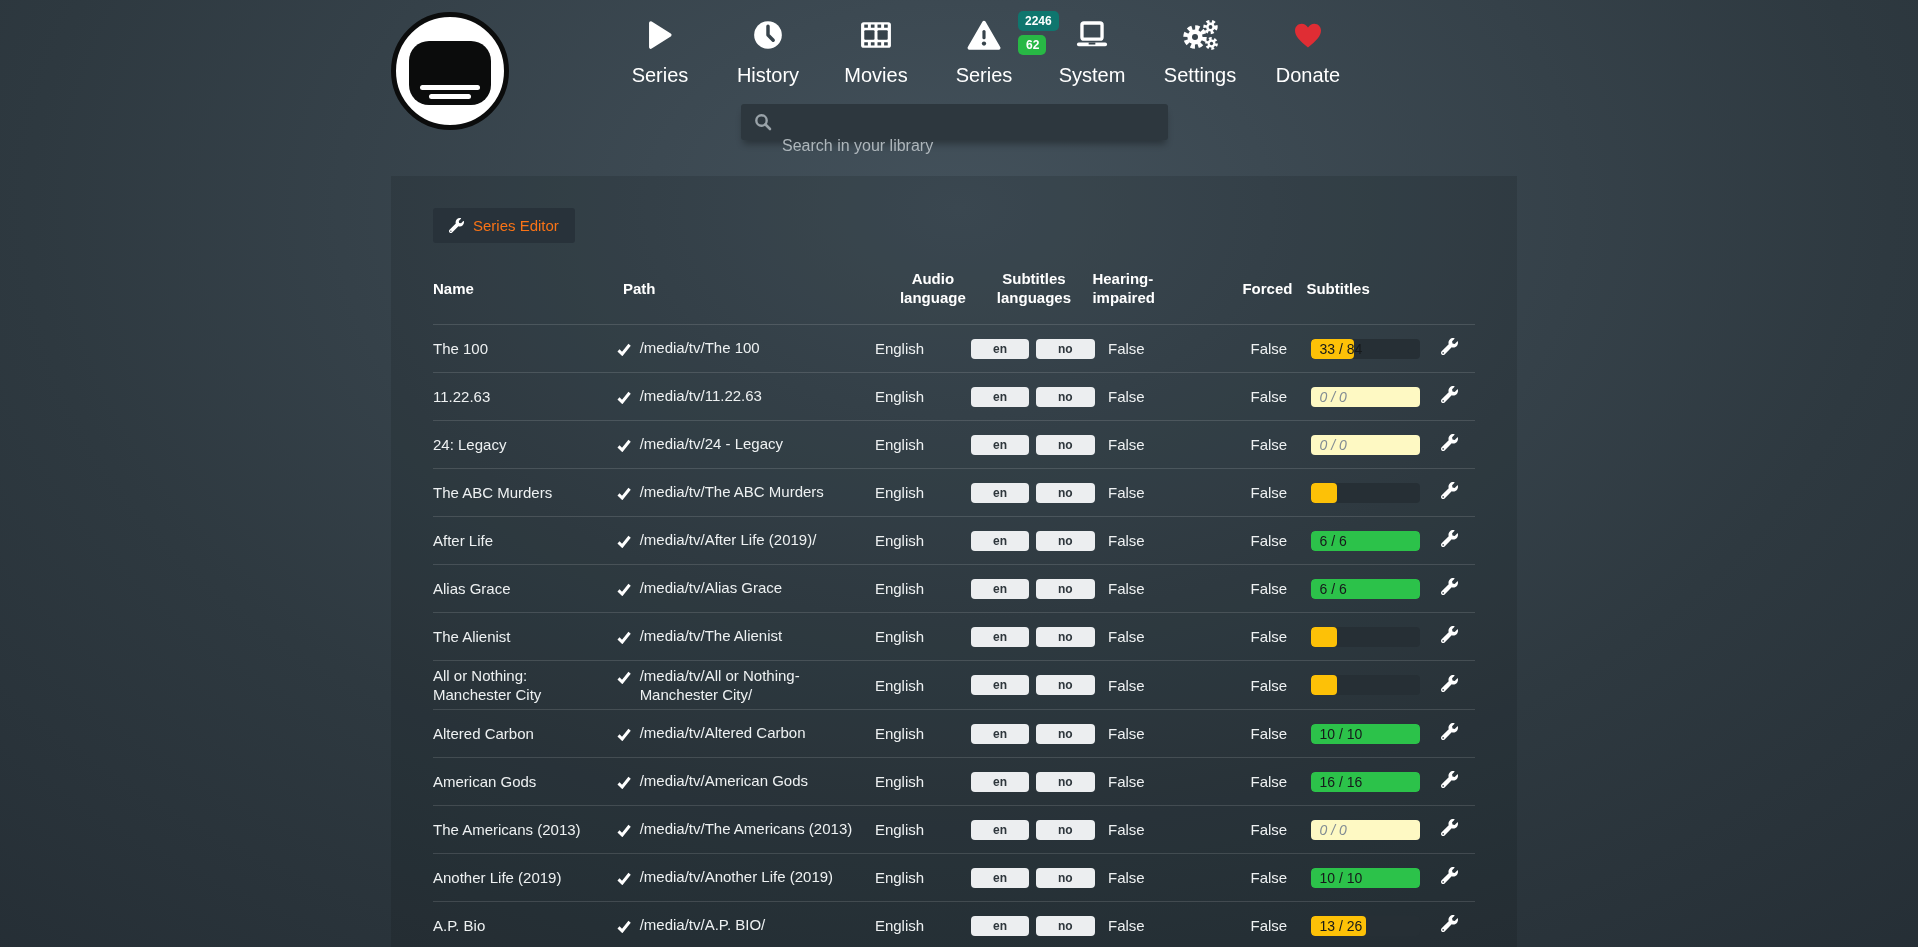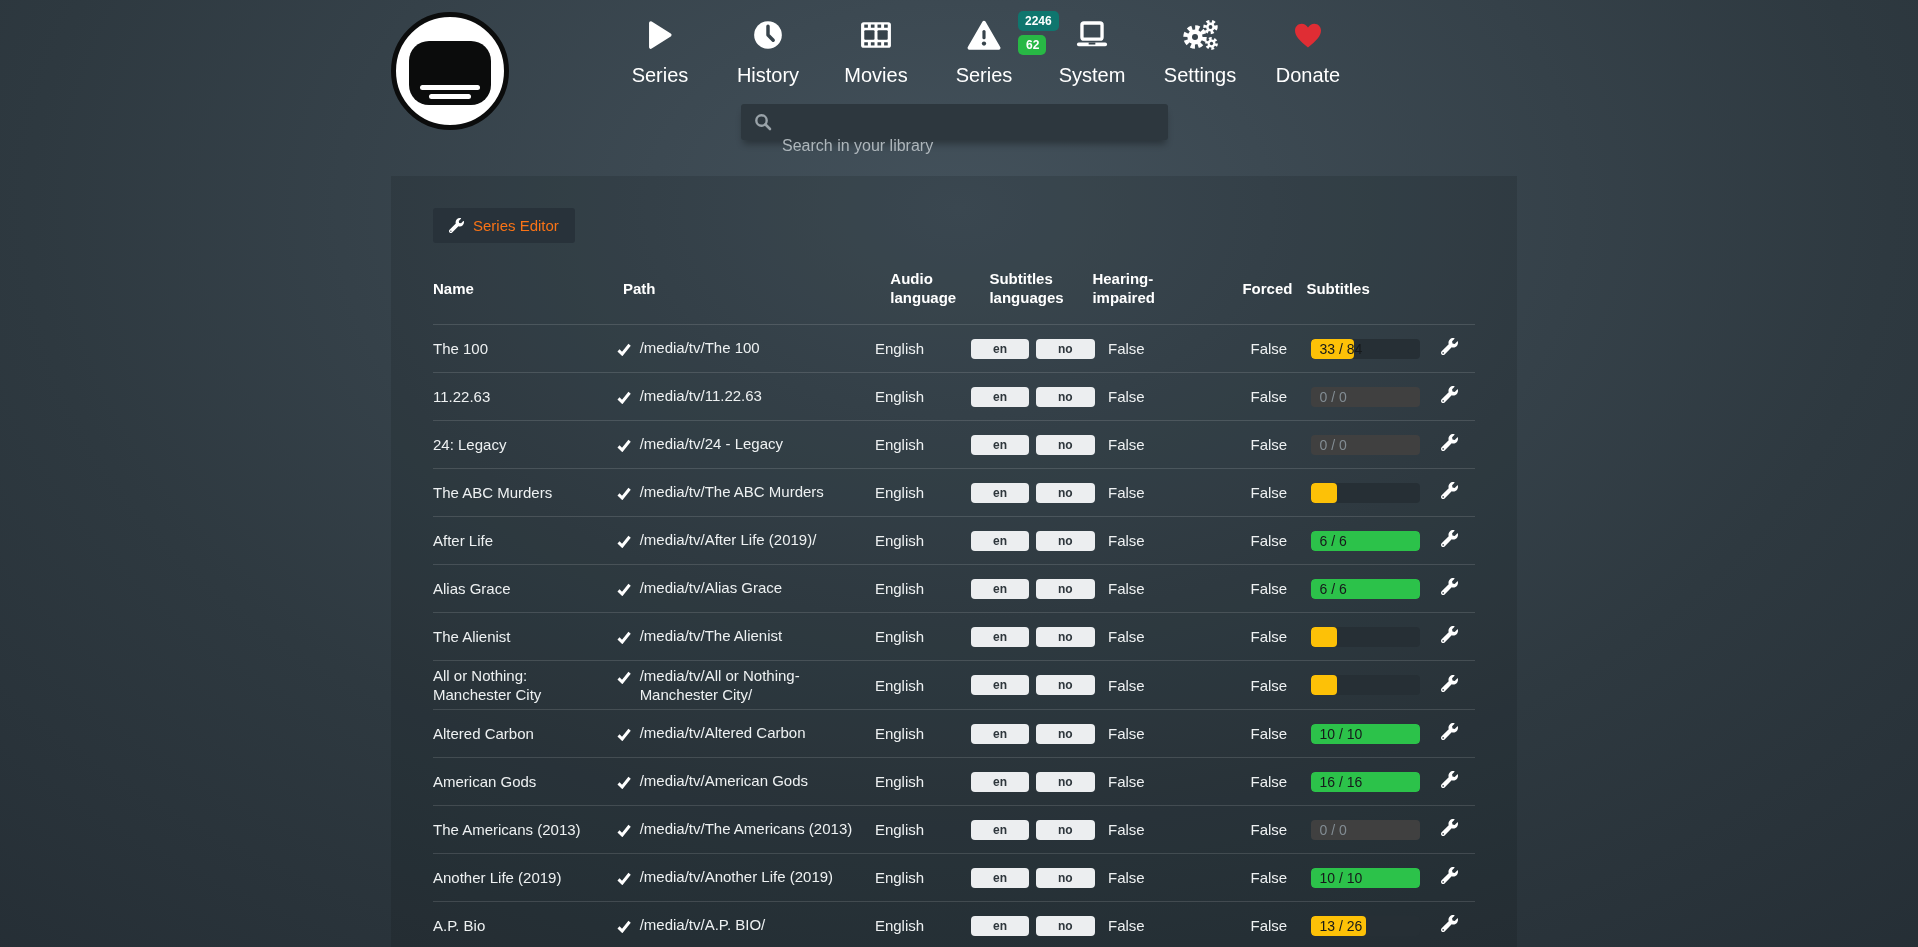--- a/index.html
+++ b/index.html
@@ -67,30 +67,30 @@
   .col { padding-right:14px; font-size:15px; line-height:19px; }
   .c-name    { width:198px; }
   .c-path    { width:279px; display:flex; align-items:flex-start; gap:9px; }
   .c-path .check { flex:0 0 auto; margin-top:3px; }
   .c-audio   { width:103px; }
   .c-subs    { width:137px; display:flex; gap:7px; }
   .c-hearing { width:110px; }
   .c-forced  { width:65px;margin-left:40px; }
   .c-prog    { width:135px; }
   .c-act     { width:40px; text-align:center; }
-  .thead .c-audio, .thead .c-subs { max-width:103px; }
+  .thead .c-audio, .thead .c-subs { max-width:103px;text-align:center; }
   .thead .c-hear-wrap { width:96px; }
 
   .lang-badge {
     background:#eceef0; color:#2e363c; font-size:12px; font-weight:bold;
     border-radius:4px; padding:4px 22px; line-height:1;
   }
 
   .bar { position:relative; width:109px; height:20px; border-radius:4px; background:#262f35; overflow:hidden; }
-  .bar.empty { background:#404040; }
+  .bar.empty { background:#fef9c3;font-style:italic; }
   .bar .fill { position:absolute; left:0; top:0; bottom:0; border-radius:4px; }
   .bar.partial  .fill { background:#fdc107; }
   .bar.complete .fill { background:#2cc24a; }
   .bar-label { position:absolute; left:8px; top:0; line-height:20px; font-size:14px; color:#16191b; white-space:nowrap; }
   .bar.empty .bar-label { color:#828c93; }
 
   .wrench-btn { cursor:pointer; display:inline-flex; }
 </style>
 </head>
 <body>

